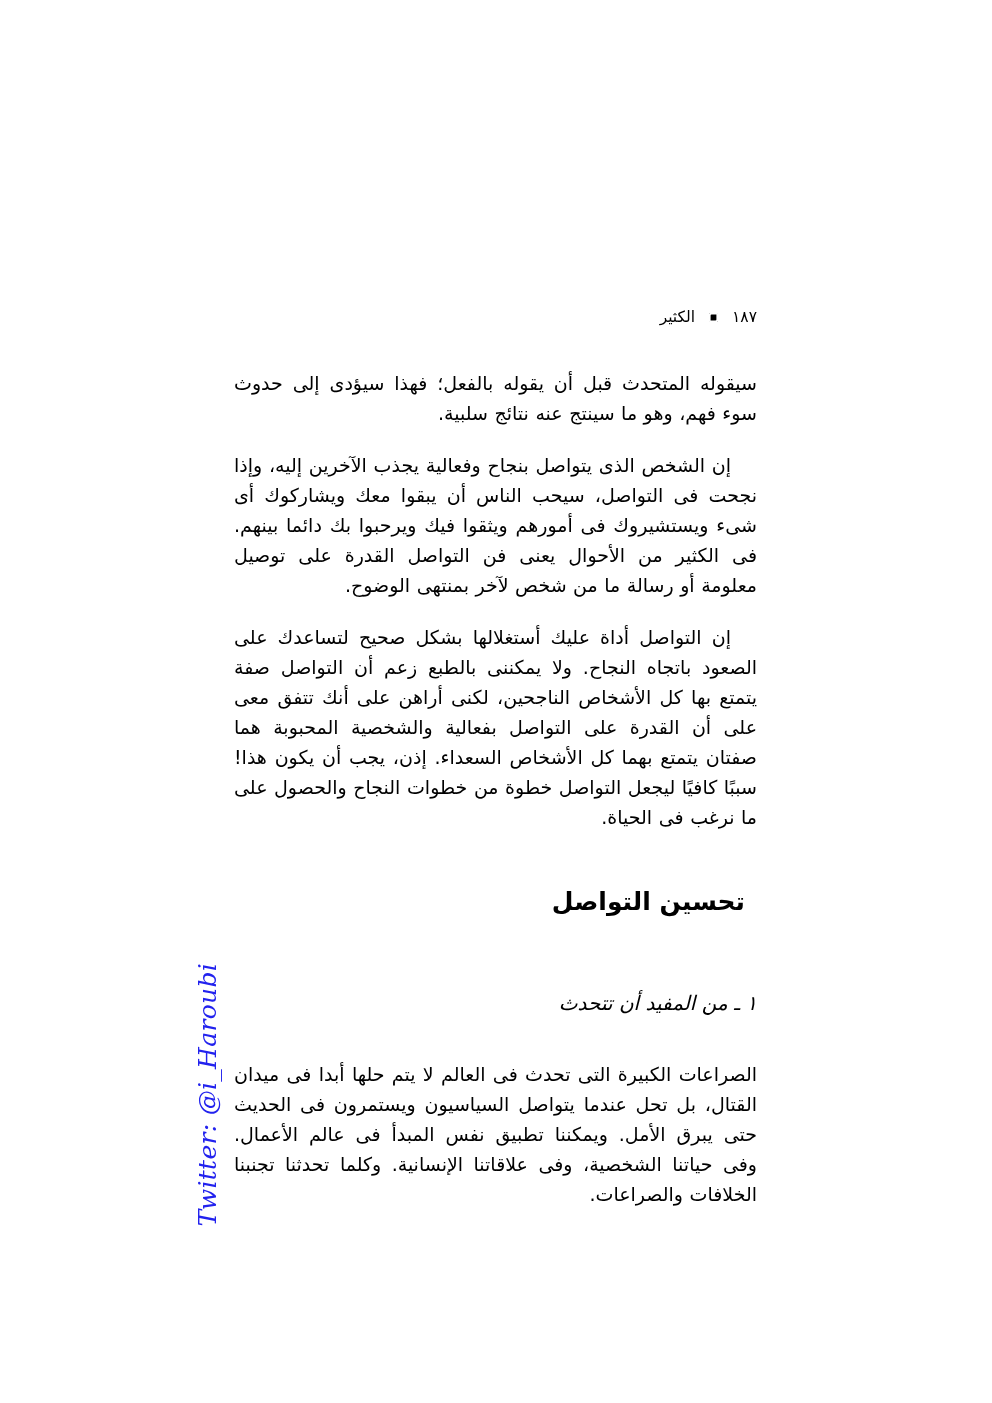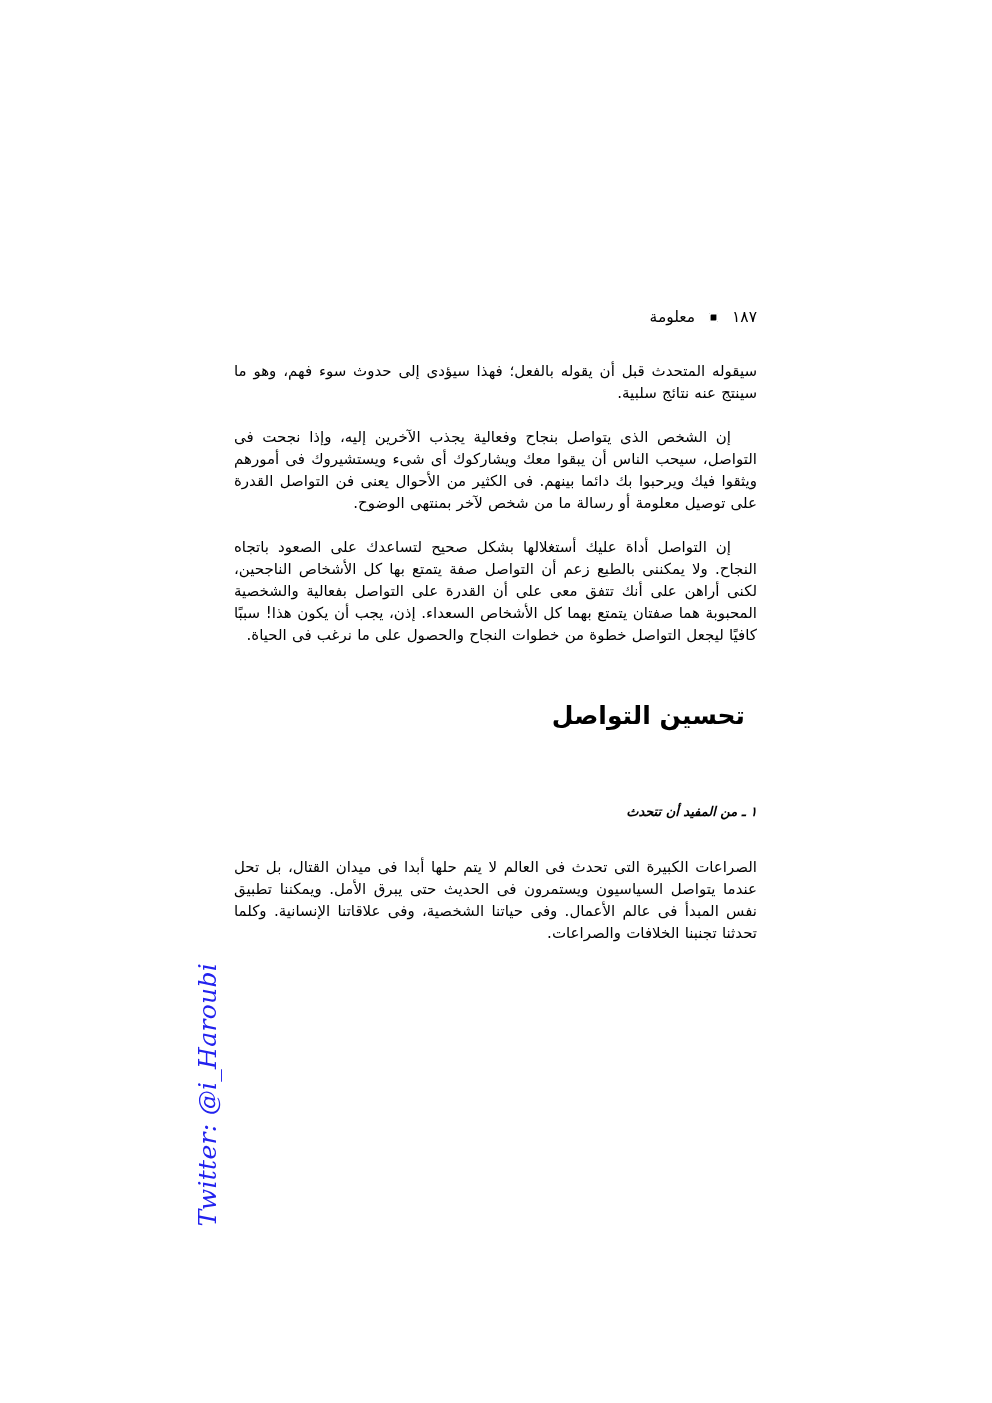--- a/index.html
+++ b/index.html
@@ -55,23 +55,23 @@
   
   .content {
     position: absolute;
     top: 352px;
     right: 235px;
     width: 523px;
     direction: rtl;
   }
 
   p.para {
-    margin: 8px 0 22px 0;
-    font-size: 15px;
-    line-height: 22px;
+    margin: 16px 0 22px 0;
+    font-size: 19px;
+    line-height: 30px;
     text-align: justify;
     text-align-last: center;
     text-indent: 26px;
     letter-spacing: 0px;
     word-spacing: 0.5px;
   }
   p.para.no-indent {
     text-indent: 0;
   }
   p.para.last-right {
@@ -86,22 +86,22 @@
     font-weight: bold;
     text-align: right;
     line-height: 1.25;
     letter-spacing: 0px;
   }
 
   
   h3.sub-heading {
     margin: 0;
     padding: 0;
-    font-size: 13px;
-    font-weight: bold;
+    font-size: 20px;
+    font-weight: normal;
     font-style: italic;
     text-align: right;
     line-height: 1.3;
     letter-spacing: 0px;
   }
 
   .spacer-before-heading { height: 20px; }
   .spacer-after-heading  { height: 30px; }
   .spacer-before-sub     { height: 31px; }
   .spacer-after-sub      { height: 27px; }
@@ -123,21 +123,21 @@
   }
 </style>
 </head>
 <body>
 
 <div class="page">
 
   <div class="running-head">
     <span class="page-number">١٨٧</span>
     <span class="head-ornament"></span>
-    <span class="head-title">معلومة</span>
+    <span class="head-title">الكثير</span>
   </div>
 
   <div class="content">
 
     <p class="para no-indent last-right">سيقوله المتحدث قبل أن يقوله بالفعل؛ فهذا سيؤدى إلى حدوث سوء فهم، وهو ما سينتج عنه نتائج سلبية.</p>
 
     <p class="para last-right">إن الشخص الذى يتواصل بنجاح وفعالية يجذب الآخرين إليه، وإذا نجحت فى التواصل، سيحب الناس أن يبقوا معك ويشاركوك أى شىء ويستشيروك فى أمورهم ويثقوا فيك ويرحبوا بك دائما بينهم. فى الكثير من الأحوال يعنى فن التواصل القدرة على توصيل معلومة أو رسالة ما من شخص لآخر بمنتهى الوضوح.</p>
 
     <p class="para last-right">إن التواصل أداة عليك أستغلالها بشكل صحيح لتساعدك على الصعود باتجاه النجاح. ولا يمكننى بالطبع زعم أن التواصل صفة يتمتع بها كل الأشخاص الناجحين، لكنى أراهن على أنك تتفق معى على أن القدرة على التواصل بفعالية والشخصية المحبوبة هما صفتان يتمتع بهما كل الأشخاص السعداء. إذن، يجب أن يكون هذا! سببًا كافيًا ليجعل التواصل خطوة من خطوات النجاح والحصول على ما نرغب فى الحياة.</p>
 

